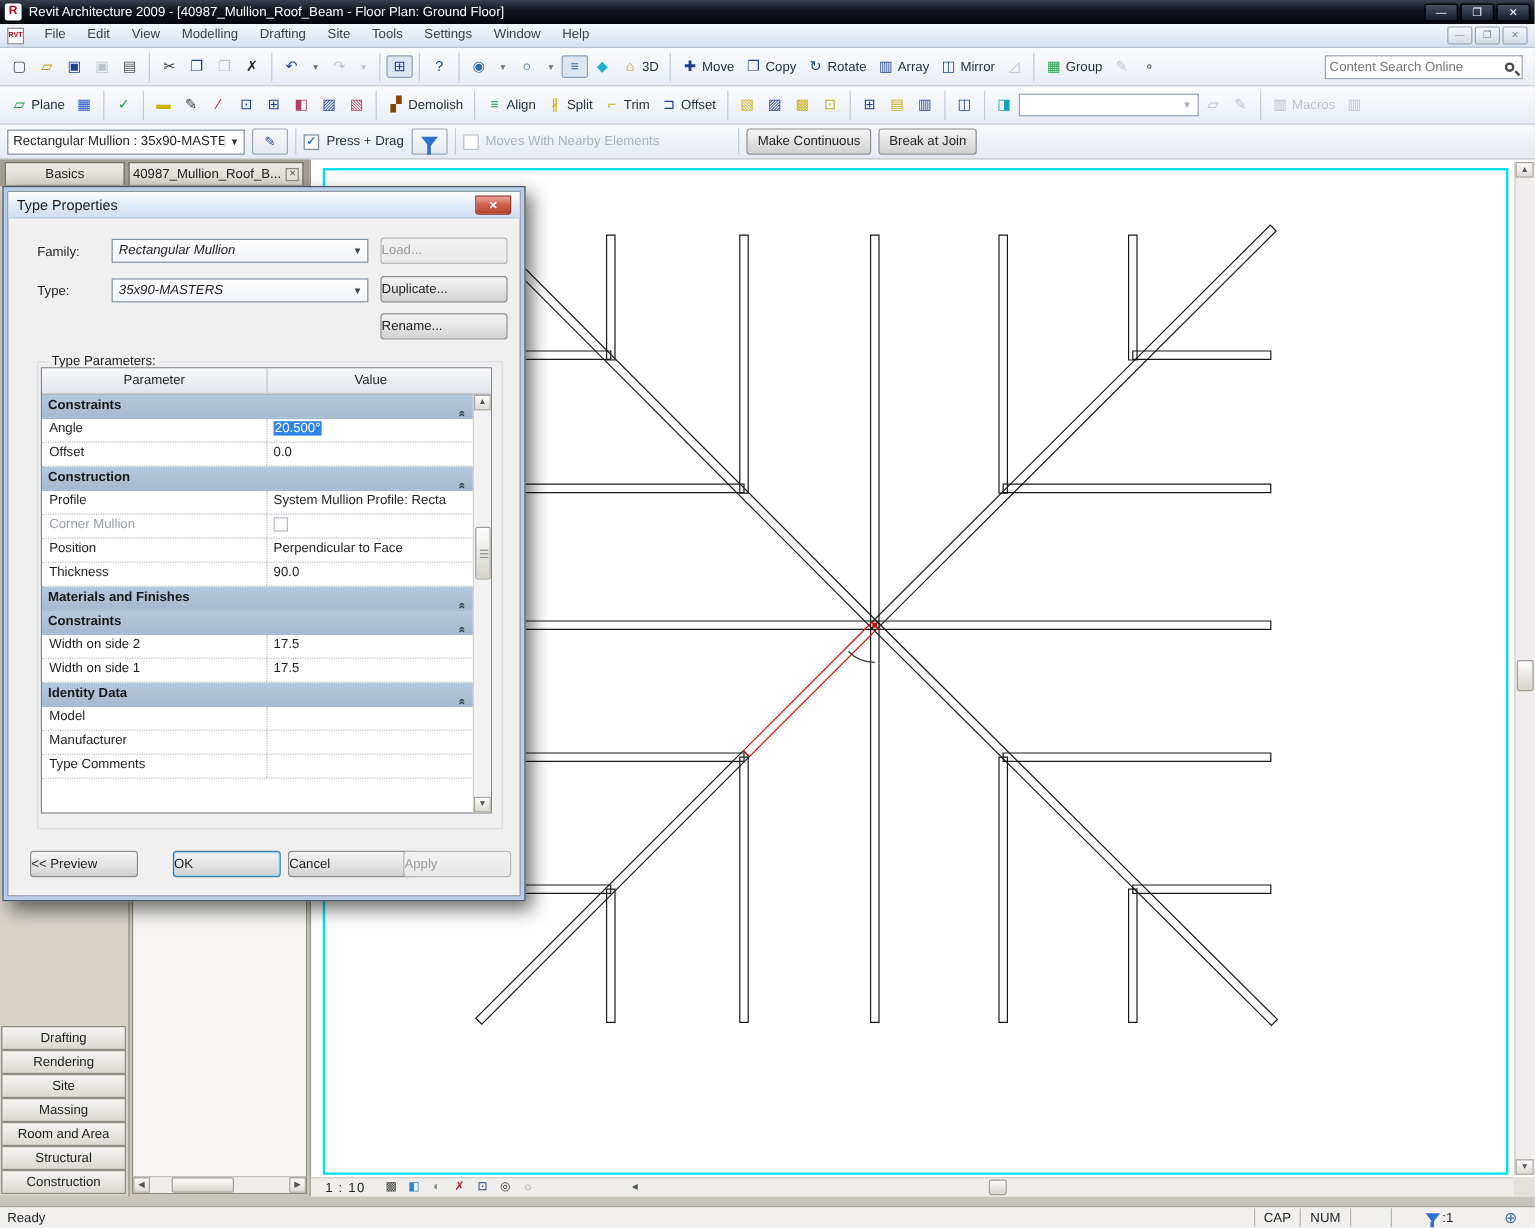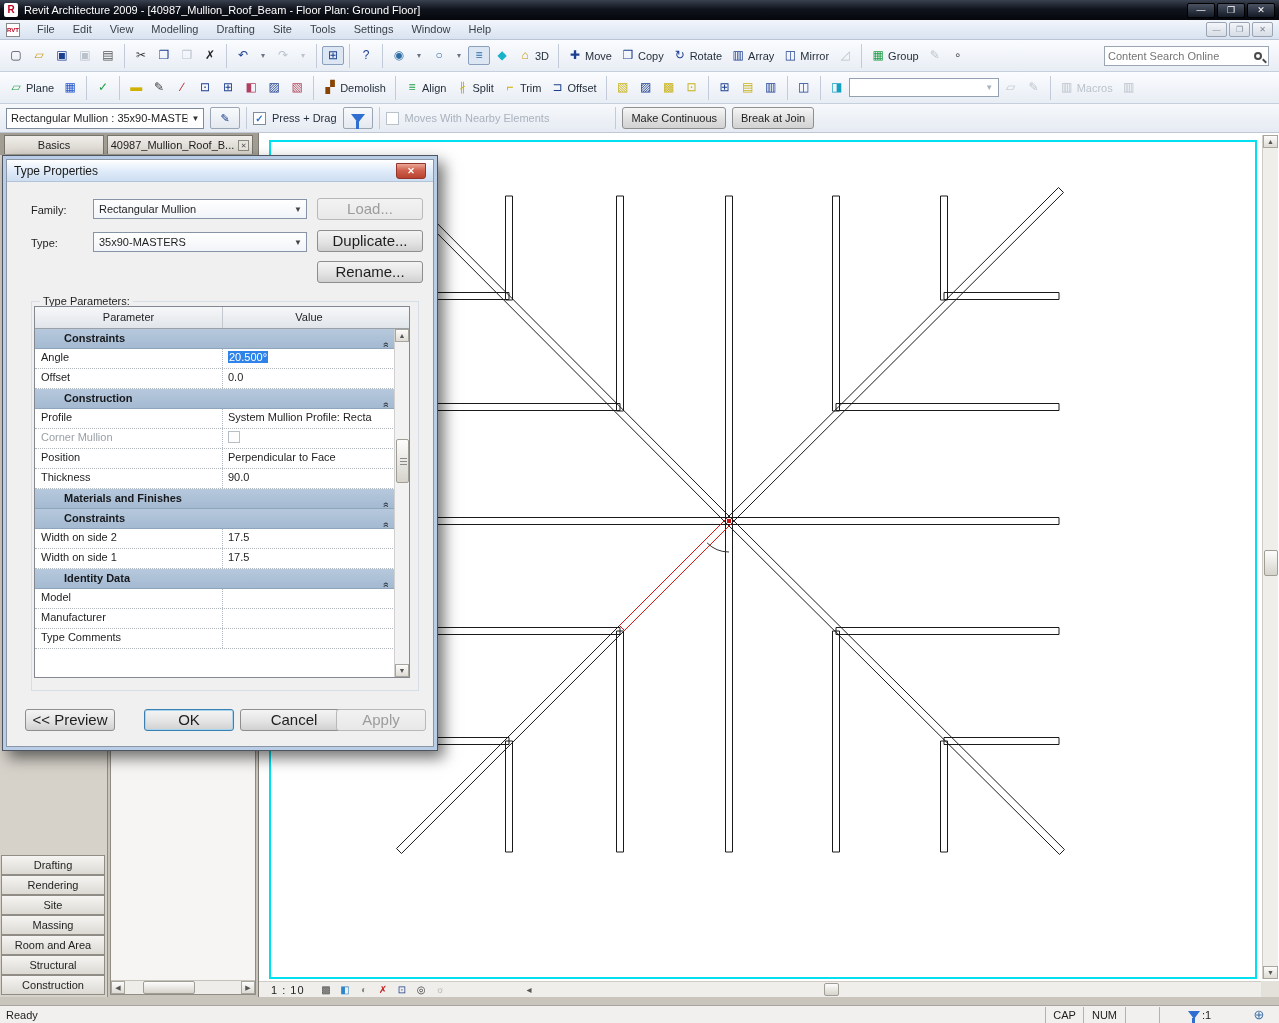--- a/index.html
+++ b/index.html
@@ -114,38 +114,38 @@
     background:#b9cee6; padding:3px; }
   .dlg-inner { width:100%; height:100%; background:#f0f0f0; border:1px solid #8b97a6; position:relative; }
   .dlg-title { height:22px; background:linear-gradient(#ffffff,#dce9f8 60%,#cfdff2); border-bottom:1px solid #b4c4d8;
     display:flex; align-items:center; padding:0 7px; font-size:12px; color:#1a1a1a; }
   .dlg-close { margin-left:auto; width:30px; height:16px; border:1px solid #93352a; border-radius:0 0 3px 3px;
     background:linear-gradient(#eba797,#d0614e 45%,#b8422f); color:#fff; font-size:9px; font-weight:bold;
     text-align:center; line-height:15px; }
   .dlg-label { position:absolute; font-size:11px; color:#1e1e1e; }
   .dlg-combo { position:absolute; height:20px; background:linear-gradient(#ffffff,#f1f4f8); border:1px solid #8694a6;
     display:flex; align-items:center; }
-  .dlg-combo .txt { flex:1; padding:0 5px; white-space:nowrap; overflow:hidden; }
+  .dlg-combo .txt { flex:1; padding:0 5px; white-space:nowrap; overflow:hidden;font-style:italic; }
   .dlg-combo .arr { width:16px; text-align:center; font-size:8px; color:#444; }
   .dlg-btn { position:absolute; height:22px; background:linear-gradient(#f4f4f4,#e2e2e2 60%,#d0d0d0);
-    border:1px solid #8e8e8e; border-radius:3px; text-align:center; line-height:20px; font-size:15px; }
+    border:1px solid #8e8e8e; border-radius:3px; line-height:20px; font-size:11px; }
   .dlg-btn.default { border:1px solid #3c7fb1; box-shadow:0 0 0 1px #a8d4f0 inset; }
   .dlg-btn.disabled { color:#9c9c9c; border-color:#b8b8b8; background:linear-gradient(#f2f2f2,#e8e8e8); }
   .groupbox { position:absolute; left:24px; top:141px; width:388px; height:390px; border:1px solid #d7dde4; }
   .groupbox .gb-label { position:absolute; left:8px; top:-7px; background:#f0f0f0; padding:0 3px; }
   .ptable { position:absolute; left:27px; top:146px; width:376px; height:372px; background:#fff;
     border:1px solid #828790; overflow:hidden; }
   .thead { display:flex; height:22px; background:linear-gradient(#f6f7f9,#e1e5ea); border-bottom:1px solid #9aa0a8; }
   .thead .h1 { width:188px; text-align:center; line-height:21px; border-right:1px solid #c3c8cf; }
   .thead .h2 { width:172px; text-align:center; line-height:21px; }
   .trows { position:absolute; left:0; top:22px; width:360px; bottom:0; overflow:hidden; }
   .trow { display:flex; height:20px; border-bottom:1px dotted #b3b8be; }
   .trow .c1 { width:188px; padding:2px 0 0 6px; border-right:1px dotted #b3b8be; white-space:nowrap; overflow:hidden; }
   .trow .c2 { width:172px; padding:2px 0 0 5px; white-space:nowrap; overflow:hidden; }
-  .trow.group { background:linear-gradient(#b6c8dc,#a4bad1); border-bottom:1px solid #8fa5bc;padding-left:24px; }
+  .trow.group { background:linear-gradient(#b6c8dc,#a4bad1); border-bottom:1px solid #8fa5bc; }
   .trow.group .gname { flex:1; padding:3px 0 0 5px; font-weight:bold; color:#16181c; }
   .trow.group .chev { width:18px; color:#2c3540; font-size:10px; font-weight:bold; transform:rotate(-90deg); padding-top:3px; }
   .trow .dis { color:#9aa0a6; }
   .sel-val { background:#2f83e8; color:#fff; padding:0 1px; }
   .cmcb { display:inline-block; width:12px; height:12px; background:#fdfdfd; border:1px solid #b7bec6; }
   .tscroll { position:absolute; right:0; top:22px; width:15px; bottom:0; background:#f2f2f2; border-left:1px solid #d0d0d0; }
   .tscroll .sb-arr { width:14px; }
   .tscroll .down { position:absolute; bottom:0; }
   .tscroll .sb-thumb { position:absolute; left:1px; width:13px; top:110px; height:44px; }
   .grip { position:absolute; left:3px; top:18px; width:7px; border-top:1px solid #8a8a8a; box-shadow:0 3px 0 #8a8a8a, 0 6px 0 #8a8a8a; height:1px;}

